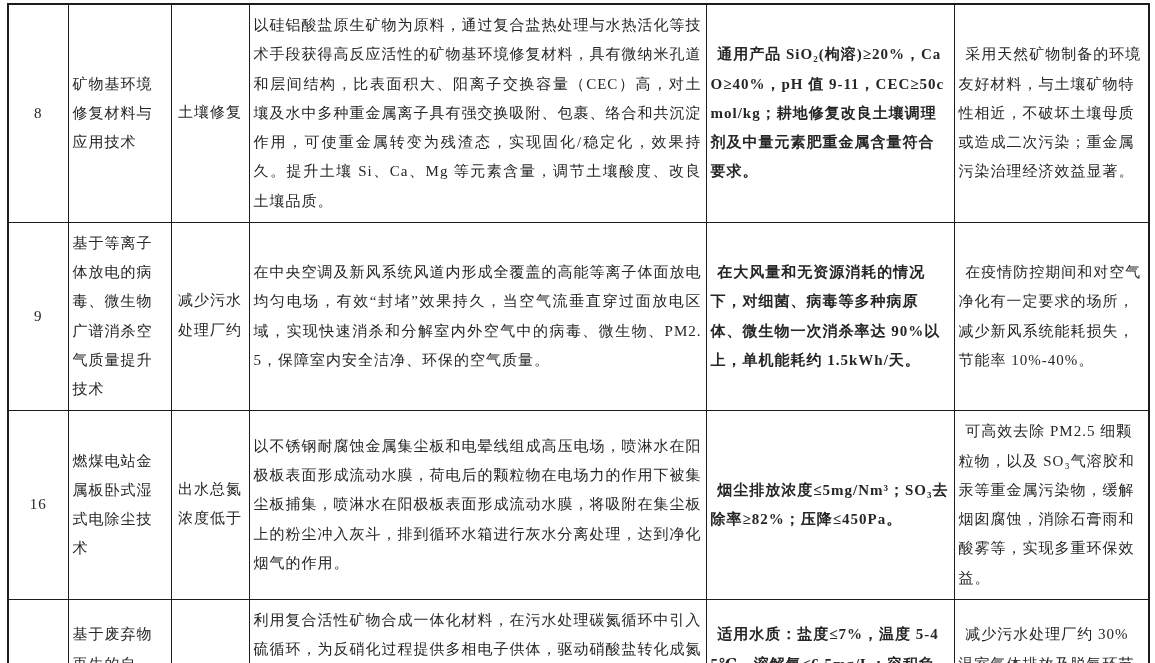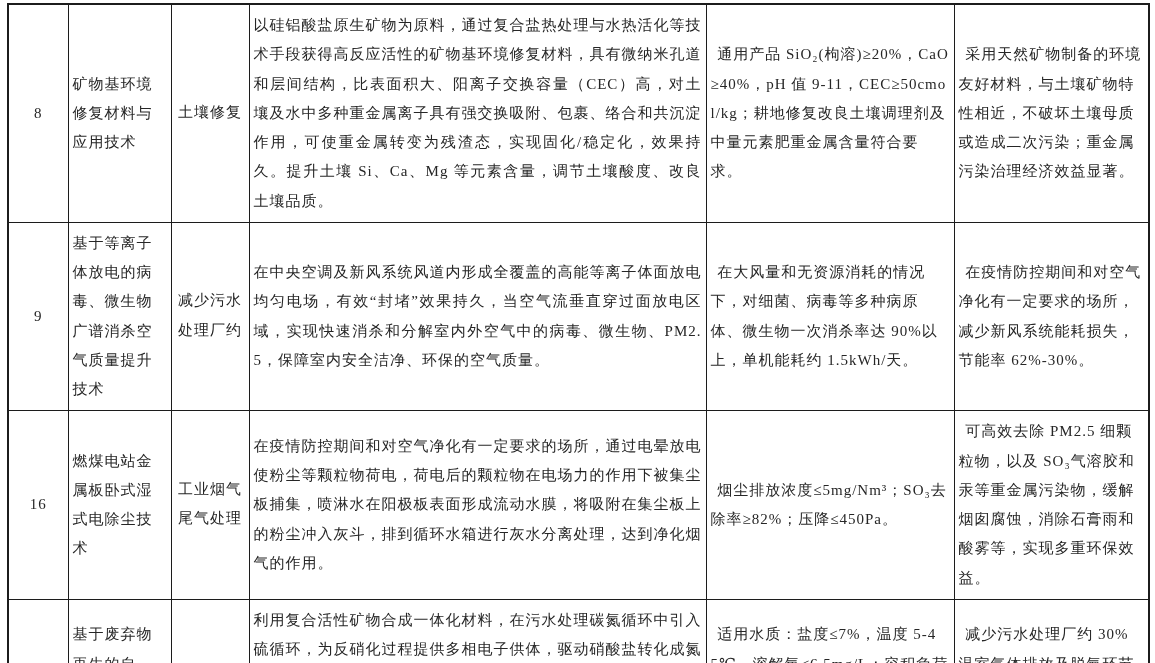--- a/index.html
+++ b/index.html
@@ -61,20 +61,21 @@
     font-family: Liberation Mono, monospace;
   }
   td.c-desc {
     text-align: justify;
     padding: 6px 16px;
   }
   td.c-ind {
     text-align: left;
     padding: 6px 12px;
     text-indent: 0.45em;
+    font-weight: bold;
   }
   td.c-ben {
     text-align: left;
     padding: 6px 10px;
     text-indent: 0.45em;
   }
 </style>
 </head>
 <body>
 
@@ -96,27 +97,27 @@
         <td class="c-desc">以硅铝酸盐原生矿物为原料，通过复合盐热处理与水热活化等技术手段获得高反应活性的矿物基环境修复材料，具有微纳米孔道和层间结构，比表面积大、阳离子交换容量（CEC）高，对土壤及水中多种重金属离子具有强交换吸附、包裹、络合和共沉淀作用，可使重金属转变为残渣态，实现固化/稳定化，效果持久。提升土壤 Si、Ca、Mg 等元素含量，调节土壤酸度、改良土壤品质。</td>
         <td class="c-ind">通用产品 SiO₂(枸溶)≥20%，CaO≥40%，pH 值 9-11，CEC≥50cmol/kg；耕地修复改良土壤调理剂及中量元素肥重金属含量符合要求。</td>
         <td class="c-ben">采用天然矿物制备的环境友好材料，与土壤矿物特性相近，不破坏土壤母质或造成二次污染；重金属污染治理经济效益显著。</td>
       </tr>
       <tr class="r1">
         <td class="c-no">9</td>
         <td class="c-name">基于等离子体放电的病毒、微生物广谱消杀空气质量提升技术</td>
         <td class="c-cat">减少污水处理厂约</td>
         <td class="c-desc">在中央空调及新风系统风道内形成全覆盖的高能等离子体面放电均匀电场，有效“封堵”效果持久，当空气流垂直穿过面放电区域，实现快速消杀和分解室内外空气中的病毒、微生物、PM2.5，保障室内安全洁净、环保的空气质量。</td>
         <td class="c-ind">在大风量和无资源消耗的情况下，对细菌、病毒等多种病原体、微生物一次消杀率达 90%以上，单机能耗约 1.5kWh/天。</td>
-        <td class="c-ben">在疫情防控期间和对空气净化有一定要求的场所，减少新风系统能耗损失，节能率 62%-30%。</td>
+        <td class="c-ben">在疫情防控期间和对空气净化有一定要求的场所，减少新风系统能耗损失，节能率 10%-40%。</td>
       </tr>
       <tr class="r2">
         <td class="c-no">16</td>
         <td class="c-name">燃煤电站金属板卧式湿式电除尘技术</td>
-        <td class="c-cat">工业烟气尾气处理</td>
-        <td class="c-desc">在疫情防控期间和对空气净化有一定要求的场所，通过电晕放电使粉尘等颗粒物荷电，荷电后的颗粒物在电场力的作用下被集尘板捕集，喷淋水在阳极板表面形成流动水膜，将吸附在集尘板上的粉尘冲入灰斗，排到循环水箱进行灰水分离处理，达到净化烟气的作用。</td>
+        <td class="c-cat">出水总氮浓度低于</td>
+        <td class="c-desc">以不锈钢耐腐蚀金属集尘板和电晕线组成高压电场，喷淋水在阳极板表面形成流动水膜，荷电后的颗粒物在电场力的作用下被集尘板捕集，喷淋水在阳极板表面形成流动水膜，将吸附在集尘板上的粉尘冲入灰斗，排到循环水箱进行灰水分离处理，达到净化烟气的作用。</td>
         <td class="c-ind">烟尘排放浓度≤5mg/Nm³；SO₃去除率≥82%；压降≤450Pa。</td>
         <td class="c-ben">可高效去除 PM2.5 细颗粒物，以及 SO₃气溶胶和汞等重金属污染物，缓解烟囱腐蚀，消除石膏雨和酸雾等，实现多重环保效益。</td>
       </tr>
       <tr class="r3">
         <td class="c-no">11</td>
         <td class="c-name">基于废弃物再生的自养、异养水处理高效脱氮技术</td>
         <td class="c-cat">城镇污水处理</td>
         <td class="c-desc">利用复合活性矿物合成一体化材料，在污水处理碳氮循环中引入硫循环，为反硝化过程提供多相电子供体，驱动硝酸盐转化成氮气，实现高效且低成本脱氮。水体中原低浓度有机物也可通过与无机碳之间的微循环被充分利用，实现自养、异养反硝化的协同脱氮。集成微生物抗逆技术，确保在低温、高溶解氧进水条件及水质水量变化的冲击下，始终保持高效脱氮性能。</td>
         <td class="c-ind">适用水质：盐度≤7%，温度 5-45℃，溶解氧≤6.5mg/L；容积负荷范围：0.5-5kgN/(m³·d)，出水总氮浓度低于 1mg/L，优于国家城镇污水一级 A 排放标准。</td>
         <td class="c-ben">减少污水处理厂约 30%温室气体排放及脱氮环节 70%-90%污泥排放。出水总氮浓度低于 1mg/L，可节省 30%-70%脱氮成本。</td>

